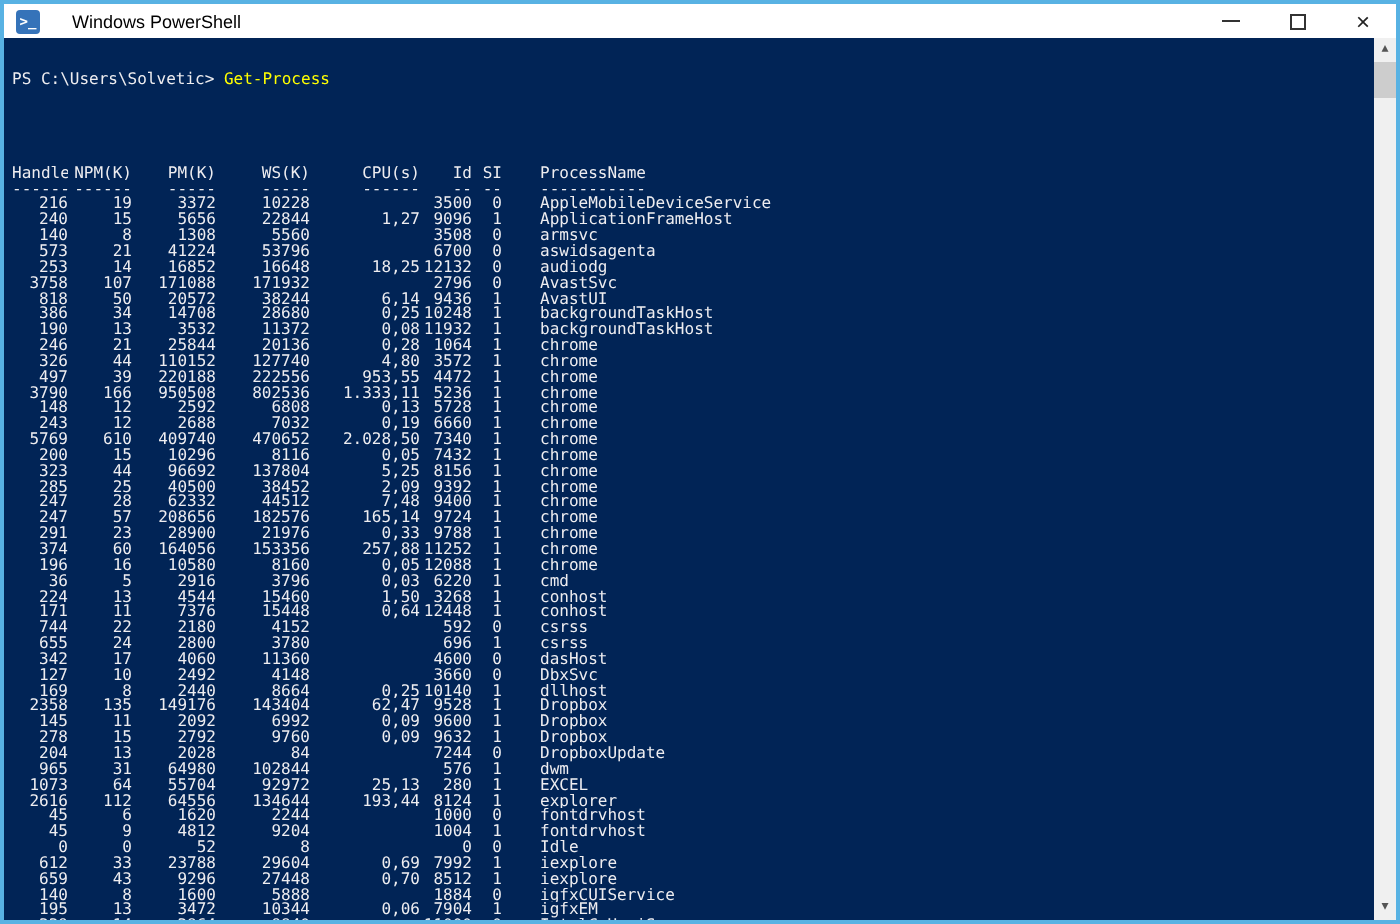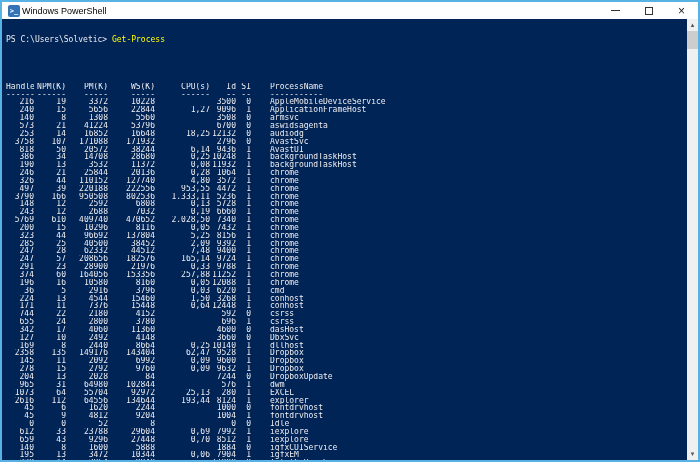--- a/index.html
+++ b/index.html
@@ -15,21 +15,21 @@
     position:absolute;top:0;left:0;right:0;height:17px;
     background:#ffffff;display:flex;align-items:center;
   }
   .ps-icon{
     width:12px;height:12px;margin-left:6px;border-radius:2px;
     background:#3573b9;color:#ffffff;
     font:bold 7px/12px "DejaVu Sans Mono",monospace;
     text-align:center;flex:0 0 auto;
   }
   .win-title{
-    margin-left:2px;font-size:9px;color:#000000;white-space:nowrap;
+    margin-left:16px;font-size:9px;color:#000000;white-space:nowrap;
   }
   .tb-spacer{flex:1 1 auto;}
   .tb-btn{
     width:33px;height:17px;display:flex;align-items:center;justify-content:center;
     cursor:default;
   }
   .glyph-min{display:block;width:9px;height:1px;background:#333333;}
   .glyph-max{display:block;width:8px;height:8px;border:1px solid #333333;background:transparent;}
   .glyph-close{font-size:12px;line-height:10px;color:#222222;}
   

